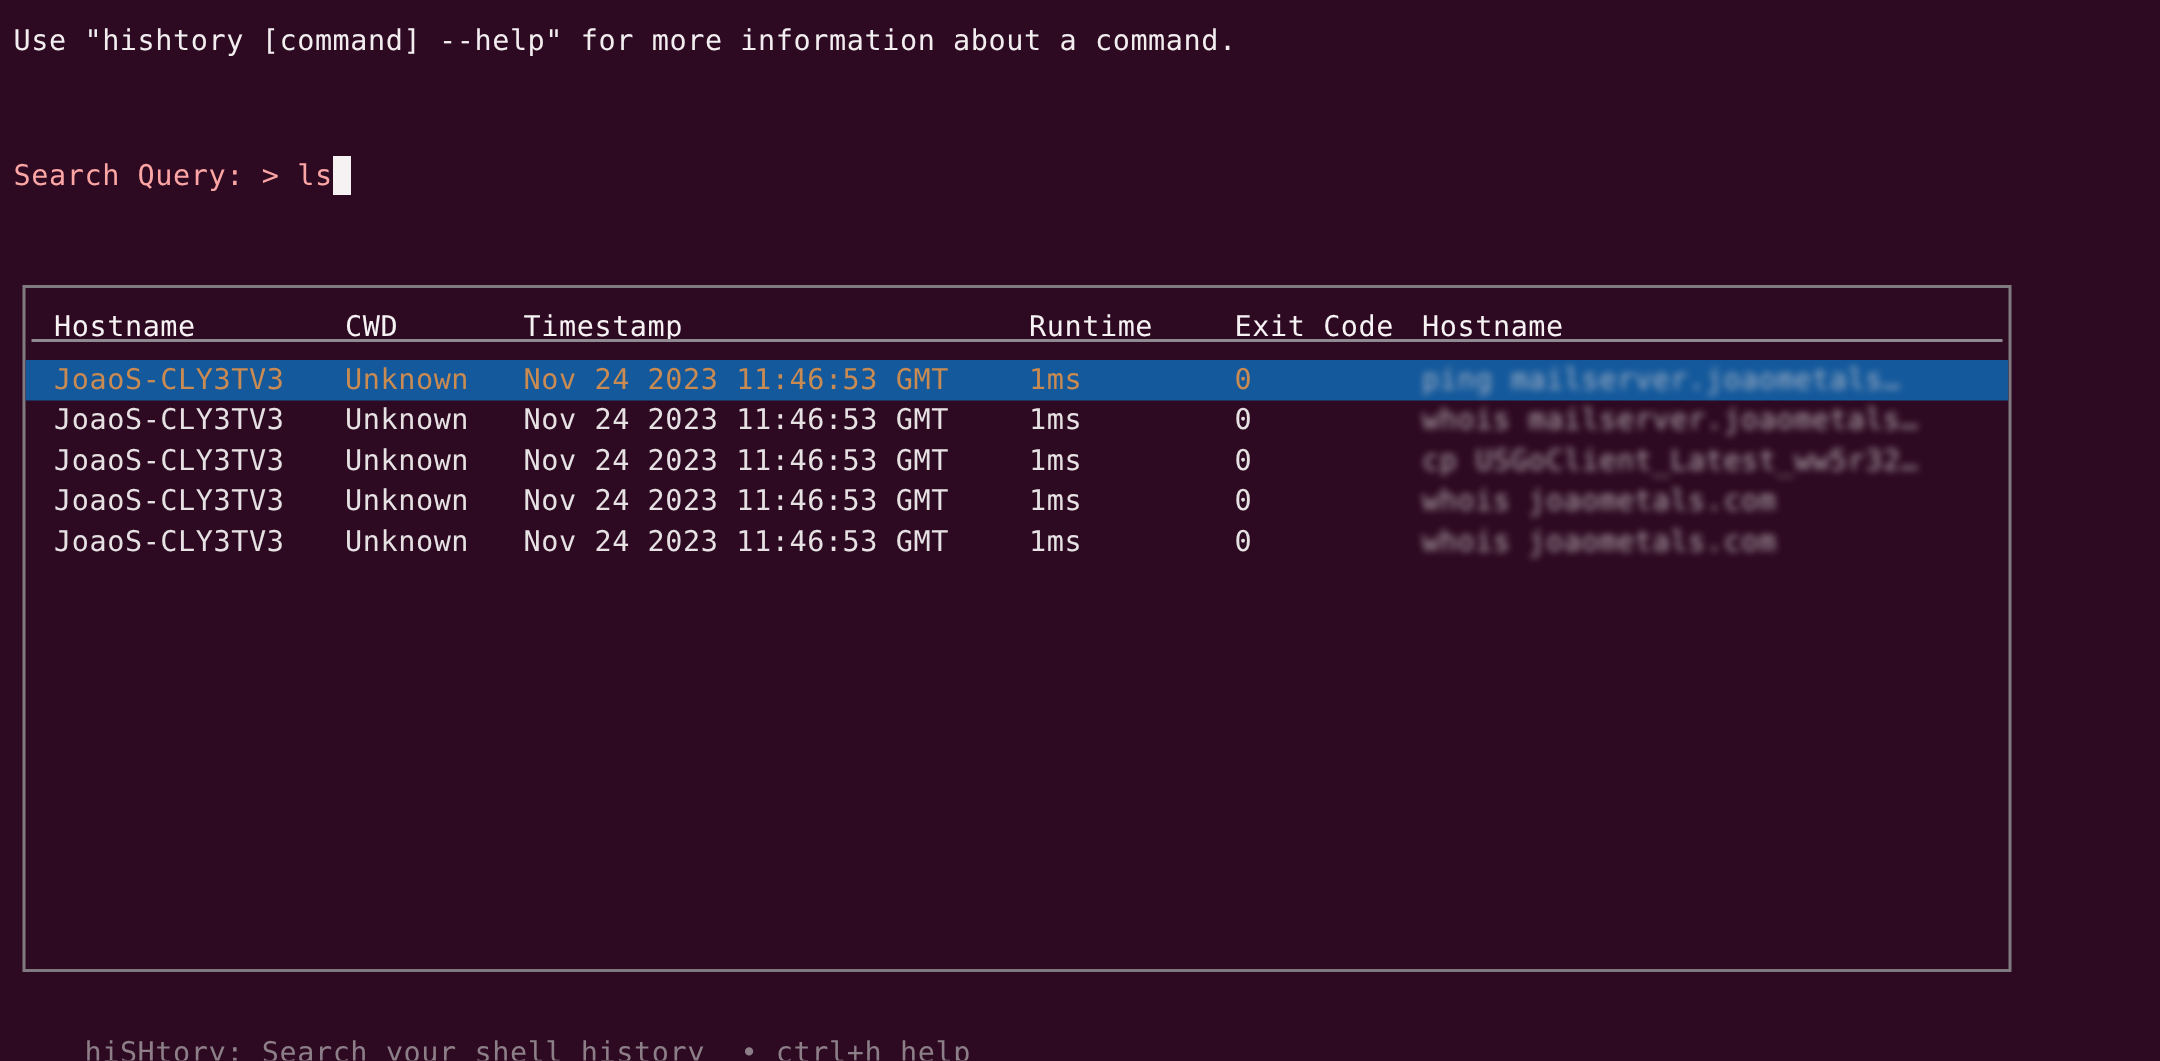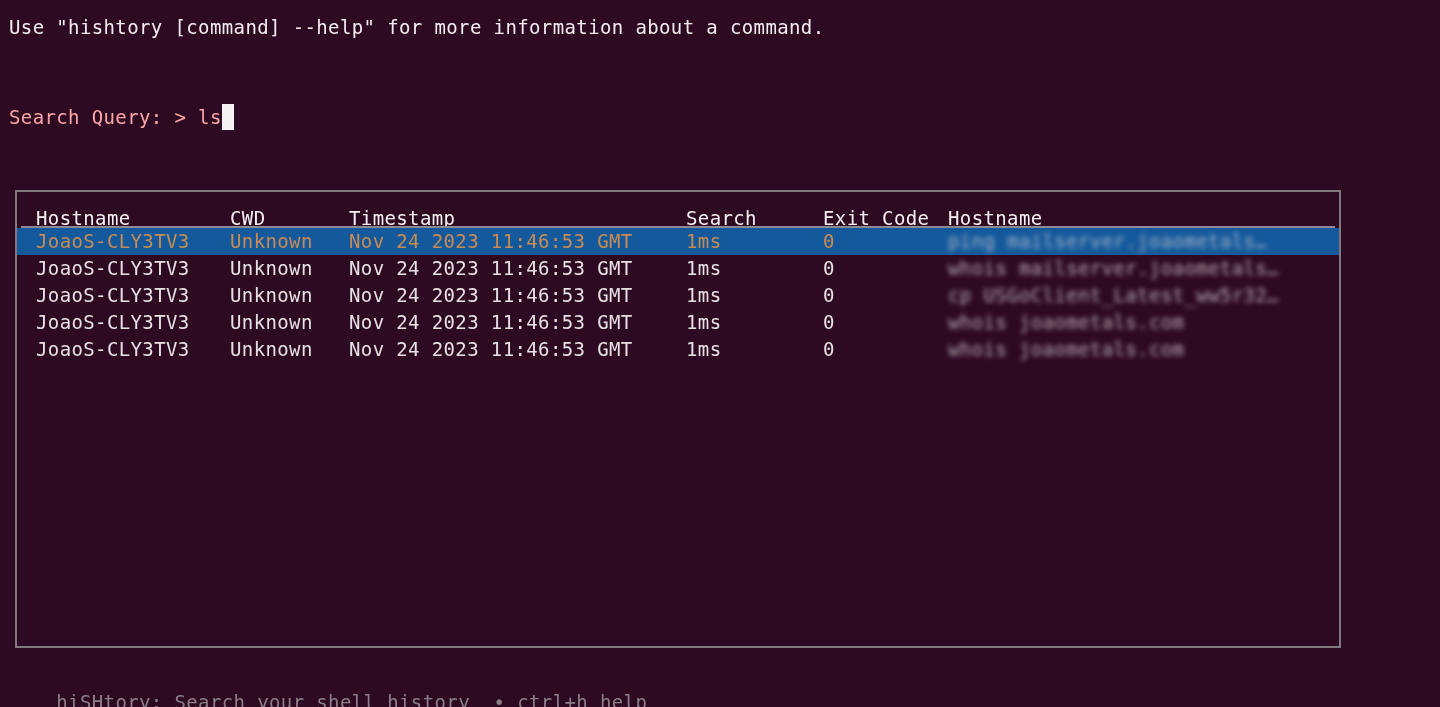--- a/index.html
+++ b/index.html
@@ -91,21 +91,21 @@
   .cell {
     position: absolute;
     white-space: pre;
     top: 0;
     letter-spacing: 0.02em;
   }
   .head .cell {
     top: 13px;
     color: #f6f2f4;
   }
-  .body-rows { }
+  .body-rows { padding-top: 12px; }
   .row.data { color: #e6e2e4; }
   .row.data.selected {
     background: #14599c;
     color: #c98b52;
   }
   .row.data.selected .cell { color: #c98b52; }
 
   
   .c-host { left: 19px; }
   .c-cwd  { left: 213px; text-align: right; }
@@ -151,21 +151,21 @@
     <span class="cursor-block"></span>
   </div>
 
   <div class="table-frame">
 
     <div class="table-head">
       <div class="row head">
         <span class="cell c-host">Hostname</span>
         <span class="cell c-cwd">CWD</span>
         <span class="cell c-time">Timestamp</span>
-        <span class="cell c-run">Search</span>
+        <span class="cell c-run">Runtime</span>
         <span class="cell c-exit">Exit Code</span>
         <span class="cell c-cmd">Hostname</span>
       </div>
       <div class="head-rule"></div>
     </div>
 
     <div class="body-rows" id="table-body">
         <div class="row data selected"><span class="cell c-host">JoaoS-CLY3TV3</span><span class="cell c-cwd">Unknown</span><span class="cell c-time">Nov 24 2023 11:46:53 GMT</span><span class="cell c-run">1ms</span><span class="cell c-exit">0</span><span class="cell c-cmd"><span class="redacted">ping mailserver.joaometals…</span></span></div>
         <div class="row data"><span class="cell c-host">JoaoS-CLY3TV3</span><span class="cell c-cwd">Unknown</span><span class="cell c-time">Nov 24 2023 11:46:53 GMT</span><span class="cell c-run">1ms</span><span class="cell c-exit">0</span><span class="cell c-cmd"><span class="redacted">whois mailserver.joaometals…</span></span></div>
         <div class="row data"><span class="cell c-host">JoaoS-CLY3TV3</span><span class="cell c-cwd">Unknown</span><span class="cell c-time">Nov 24 2023 11:46:53 GMT</span><span class="cell c-run">1ms</span><span class="cell c-exit">0</span><span class="cell c-cmd"><span class="redacted">cp USGoClient_Latest_ww5r32…</span></span></div>

